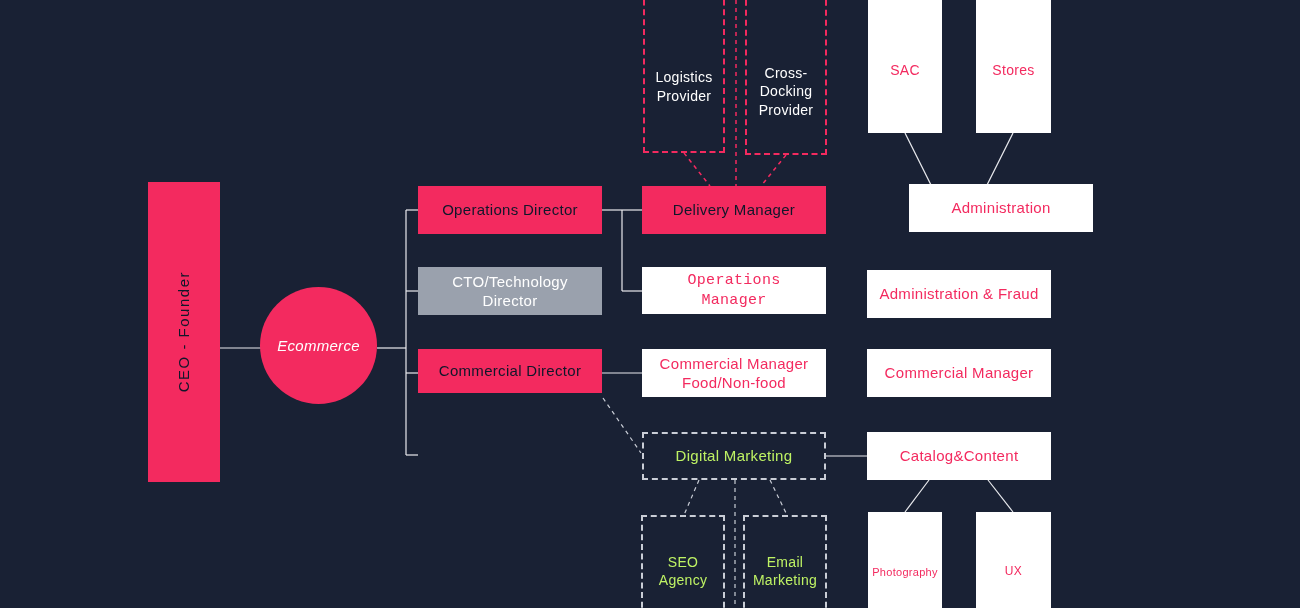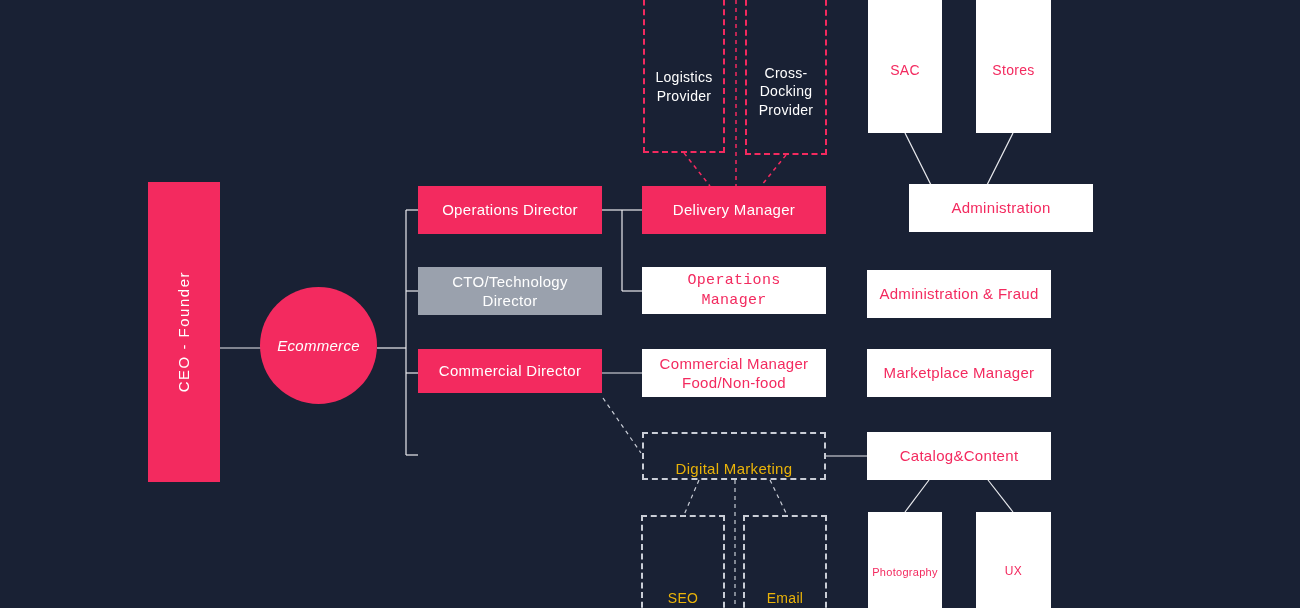--- a/index.html
+++ b/index.html
@@ -18,25 +18,25 @@
   }
   .lines{position:absolute;left:0;top:0;}
   .l-solid{stroke:var(--line);stroke-width:1.2;}
   .l-dpink{stroke:var(--pink);stroke-width:1.5;stroke-dasharray:4 4;}
   .l-dlight{stroke:var(--dashed-light);stroke-width:1.2;stroke-dasharray:4 4;}
   .node{
     position:absolute;display:flex;align-items:center;justify-content:center;
     text-align:center;font-size:15px;line-height:1.3;letter-spacing:.3px;
     padding:0 12px;box-sizing:border-box;
   }
-  .pinkbox{background:var(--pink);color:#ffffff;}
+  .pinkbox{background:var(--pink);color:#0f172a;}
   .graybox{background:var(--gray);color:#fff;}
   .whitebox{background:var(--white);color:var(--pink);}
   .dash-pink{border:2px dashed var(--pink);color:#fff;background:transparent;}
-  .dash-light{border:2px dashed var(--dashed-light);color:#eab308;background:transparent;align-items:flex-end;}
+  .dash-light{border:2px dashed var(--dashed-light);color:#bef264;background:transparent;}
   .circle{border-radius:50%;background:var(--pink);color:#ffffff;font-style:italic;}
   .vtext span{writing-mode:vertical-rl;transform:rotate(180deg);letter-spacing:1.5px;}
 </style>
 </head>
 <body>
 
 <div class="canvas">
 
   <svg class="lines" width="1300" height="608" viewBox="0 0 1300 608">
 
@@ -113,21 +113,21 @@
     <span>Stores</span>
   </div>
 
   <div class="node whitebox" style="left:909px;top:184px;width:184px;height:48px;">
     <span>Administration</span>
   </div>
   <div class="node whitebox" style="left:867px;top:270px;width:184px;height:48px;">
     <span>Administration &amp; Fraud</span>
   </div>
   <div class="node whitebox" style="left:867px;top:349px;width:184px;height:48px;">
-    <span>Marketplace Manager</span>
+    <span>Commercial Manager</span>
   </div>
   <div class="node whitebox" style="left:867px;top:432px;width:184px;height:48px;">
     <span>Catalog&amp;Content</span>
   </div>
 
   <div class="node whitebox" style="left:868px;top:512px;width:74px;height:120px;font-size:11px;padding:0 4px;">
     <span>Photography</span>
   </div>
   <div class="node whitebox" style="left:976px;top:512px;width:75px;height:120px;font-size:12px;">
     <span>UX</span>

